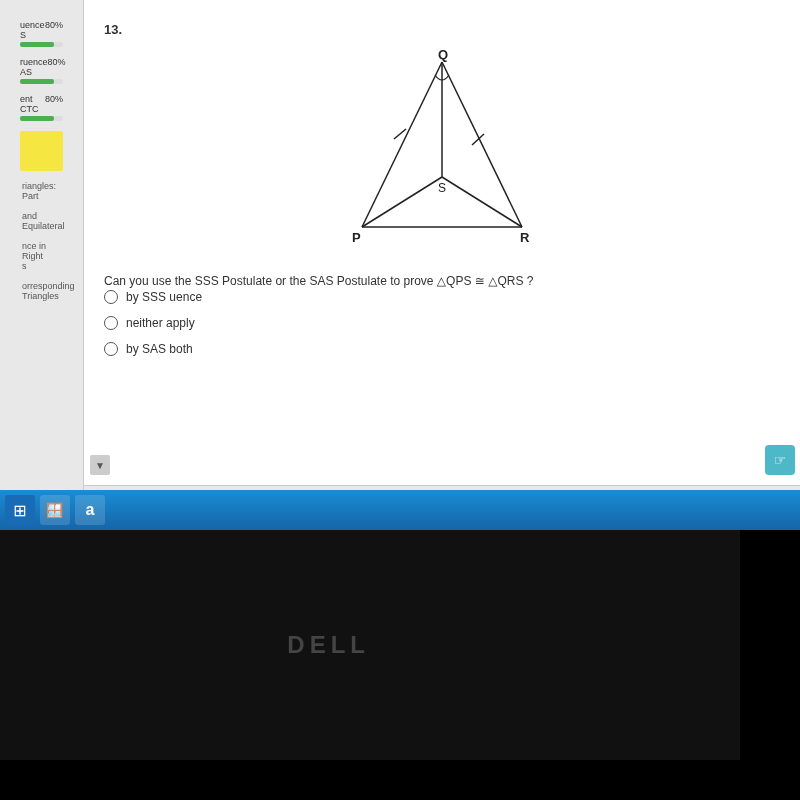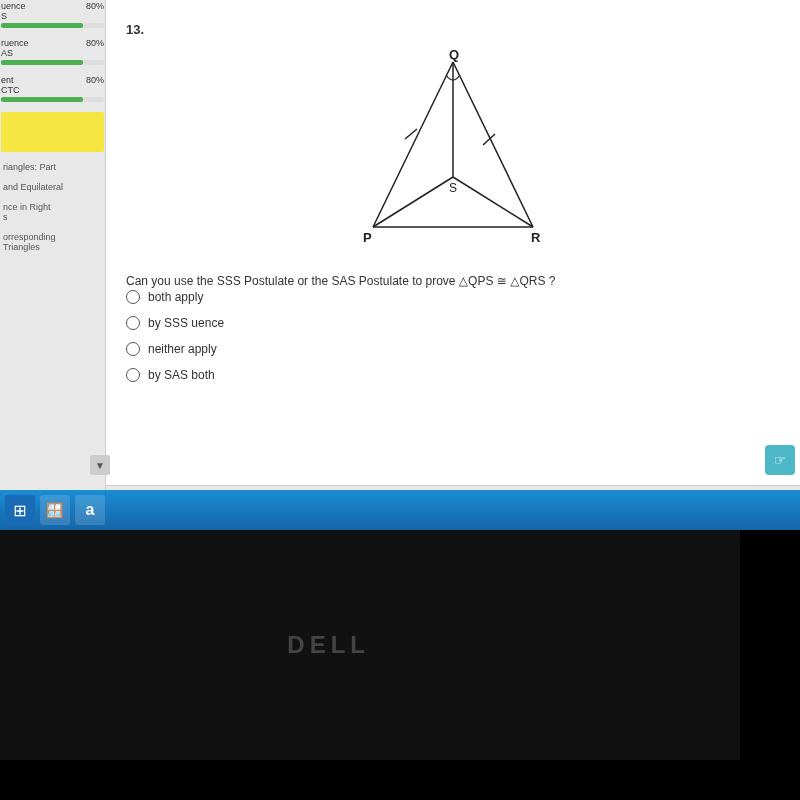--- a/index.html
+++ b/index.html
@@ -15,24 +15,24 @@
       position: absolute;
       top: 0;
       left: 0;
       width: 800px;
       height: 530px;
       background: #f0f0f0;
       display: flex;
     }
 
     .sidebar {
-      width: 106px;
+      width: 84px;
       background: #e8e8e8;
       border-right: 1px solid #ccc;
-      padding: 1px;
+      padding: 20px;
       font-size: 10px;
       color: #333;
     }
 
     .sidebar-item-yellow {
       background: #f5e642;
       height: 40px;
       margin-bottom: 8px;
       border-radius: 2px;
     }
@@ -306,24 +306,20 @@
         <text x="50" y="195" font-size="13" font-family="Arial" fill="#222" font-weight="bold">P</text>
         <text x="218" y="195" font-size="13" font-family="Arial" fill="#222" font-weight="bold">R</text>
         <text x="136" y="145" font-size="12" font-family="Arial" fill="#222">S</text>
       </svg>
     </div>
 
     <div class="question-text">
       Can you use the SSS Postulate or the SAS Postulate to prove △QPS ≅ △QRS ?
     </div>
 
-    <div class="answer-option">
-      <div class="radio-circle"></div>
-      <span>both apply</span>
-    </div>
 
     <div class="answer-option">
       <div class="radio-circle"></div>
       <span>by SSS uence</span>
     </div>
 
     <div class="answer-option">
       <div class="radio-circle"></div>
       <span>neither apply</span>
     </div>

